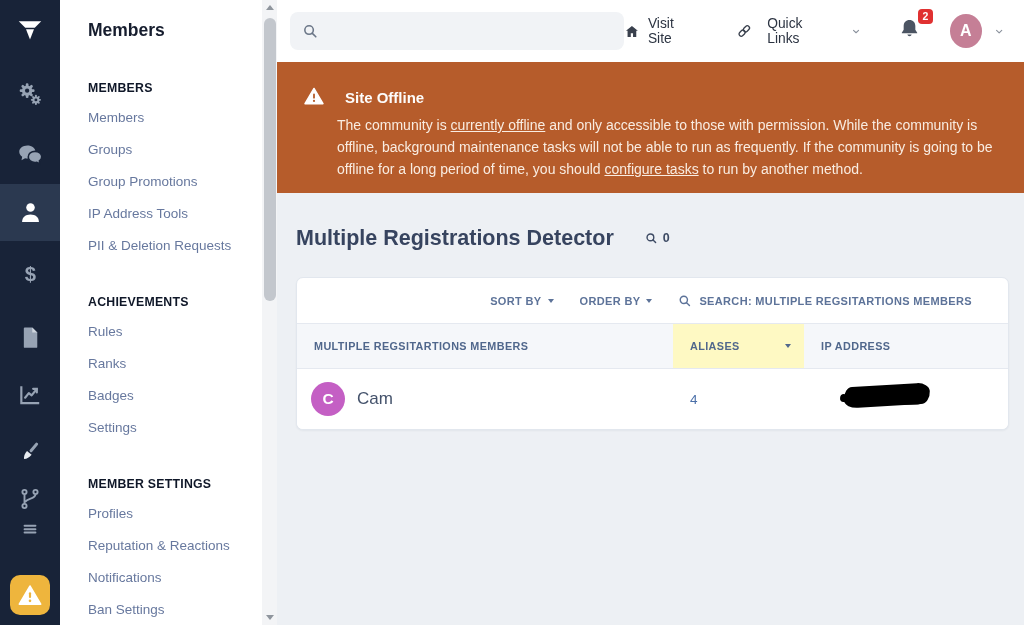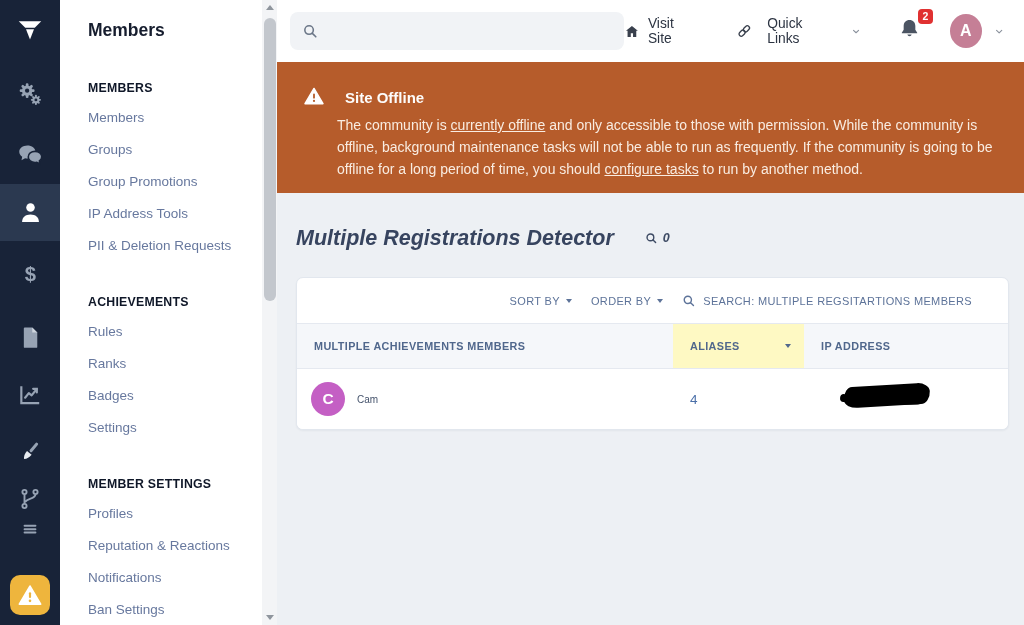--- a/index.html
+++ b/index.html
@@ -48,40 +48,40 @@
 
   
   .banner { position:relative; height:131px; background:#b65c2b; color:#fff; }
   .banner-icon { position:absolute; left:26px; top:23px; }
   .banner-title { position:absolute; left:68px; top:27px; font-size:15px; font-weight:700; color:#fdfcfb; }
   .banner-body { position:absolute; left:60px; top:53px; width:664px; font-size:14px; line-height:21.8px; color:#f9ece1; }
   .banner-link { text-decoration:underline; color:inherit; cursor:pointer; }
 
   
   .content { position:absolute; left:0; top:193px; width:747px; bottom:0; background:#edf0f4; padding:0 15px 0 19px; }
-  .title-row { margin-top:32px; display:flex; align-items:center; line-height:26px;font-style:italic; }
+  .title-row { margin-top:32px; display:flex; align-items:center; line-height:26px; }
   .title-row h2 { font-size:21.5px; font-weight:700; color:#37445f; }
   .count-toggle { margin-left:31px; display:flex; align-items:center; gap:5px; color:#3e4b64; cursor:pointer; }
   .count-num { font-size:12.5px; font-weight:700; }
 
   .card { margin-top:26px; background:#fff; border:1px solid #e2e7ee; border-radius:7px; box-shadow:0 1px 2px rgba(20,30,50,.05); overflow:hidden; }
-  .toolbar { height:45px; display:flex; align-items:center; justify-content:flex-end; padding-right:36px; gap:19px; color:#5d7399; font-size:11px; letter-spacing:.35px; font-weight:400; }
+  .toolbar { height:45px; display:flex; align-items:center; justify-content:flex-end; padding-right:36px; gap:26px; color:#5d7399; font-size:11px; letter-spacing:.35px; font-weight:700; }
   .tool-btn { display:flex; align-items:center; gap:6px; cursor:pointer; }
   .caret { width:0; height:0; border-left:3.5px solid transparent; border-right:3.5px solid transparent; border-top:4.5px solid currentColor; }
   .search-lbl { display:flex; align-items:center; gap:7px; cursor:pointer; }
 
   .thead { display:grid; grid-template-columns:376px 131px 1fr; height:46px; background:#f5f7fa; border-top:1px solid #e5e9f0; border-bottom:1px solid #e5e9f0; }
   .th { display:flex; align-items:center; padding-left:17px; font-size:10.8px; font-weight:700; letter-spacing:.4px; color:#50678c; cursor:pointer; }
   .th.sorted { background:#fef9c3; position:relative; }
   .th.sorted .caret { position:absolute; right:13px; color:#51688d; }
 
   .trow { display:grid; grid-template-columns:376px 131px 1fr; height:60px; align-items:center; background:#fff; cursor:pointer; }
   .member-cell { display:flex; align-items:center; gap:12px; padding-left:14px; }
   .row-avatar { width:34px; height:34px; border-radius:50%; background:#c45fc4; color:#fff; font-size:15.5px; font-weight:700; display:flex; align-items:center; justify-content:center; }
-  .member-name { font-size:10px; color:#44526b; }
+  .member-name { font-size:17px; color:#44526b; }
   .alias-cell { padding-left:17px; font-size:13.5px; color:#4a6fa8; }
   .ip-cell { position:relative; height:100%; }
   .blob { position:absolute; background:#000; }
   .blob1 { left:40px; top:16px; width:86px; height:21px; border-radius:9px 13px 10px 14px / 12px 9px 13px 8px; transform:rotate(-3.5deg); }
   .blob2 { left:52px; top:27px; width:66px; height:9px; border-radius:6px; transform:rotate(-1deg); }
   .blob3 { left:36px; top:26px; width:22px; height:8px; border-radius:5px; transform:rotate(7deg); }
 </style>
 </head>
 <body>
 
@@ -304,21 +304,21 @@
           <div class="search-lbl">
             <svg width="14" height="14" viewBox="0 0 24 24" fill="none" stroke="currentColor" stroke-width="2.4">
               <circle cx="10" cy="10" r="6.2"></circle>
                 <path d="M14.8 14.8 19.6 19.6" stroke-linecap="round"></path>
             </svg>
             <span>SEARCH: MULTIPLE REGSITARTIONS MEMBERS</span>
           </div>
         </div>
 
         <div class="thead">
-          <div class="th">MULTIPLE ACHIEVEMENTS MEMBERS</div>
+          <div class="th">MULTIPLE REGSITARTIONS MEMBERS</div>
           <div class="th sorted">
             <span>ALIASES</span>
             <span class="caret"></span>
           </div>
           <div class="th">IP ADDRESS</div>
         </div>
 
         <div class="trow">
           <div class="member-cell">
             <div class="row-avatar">

